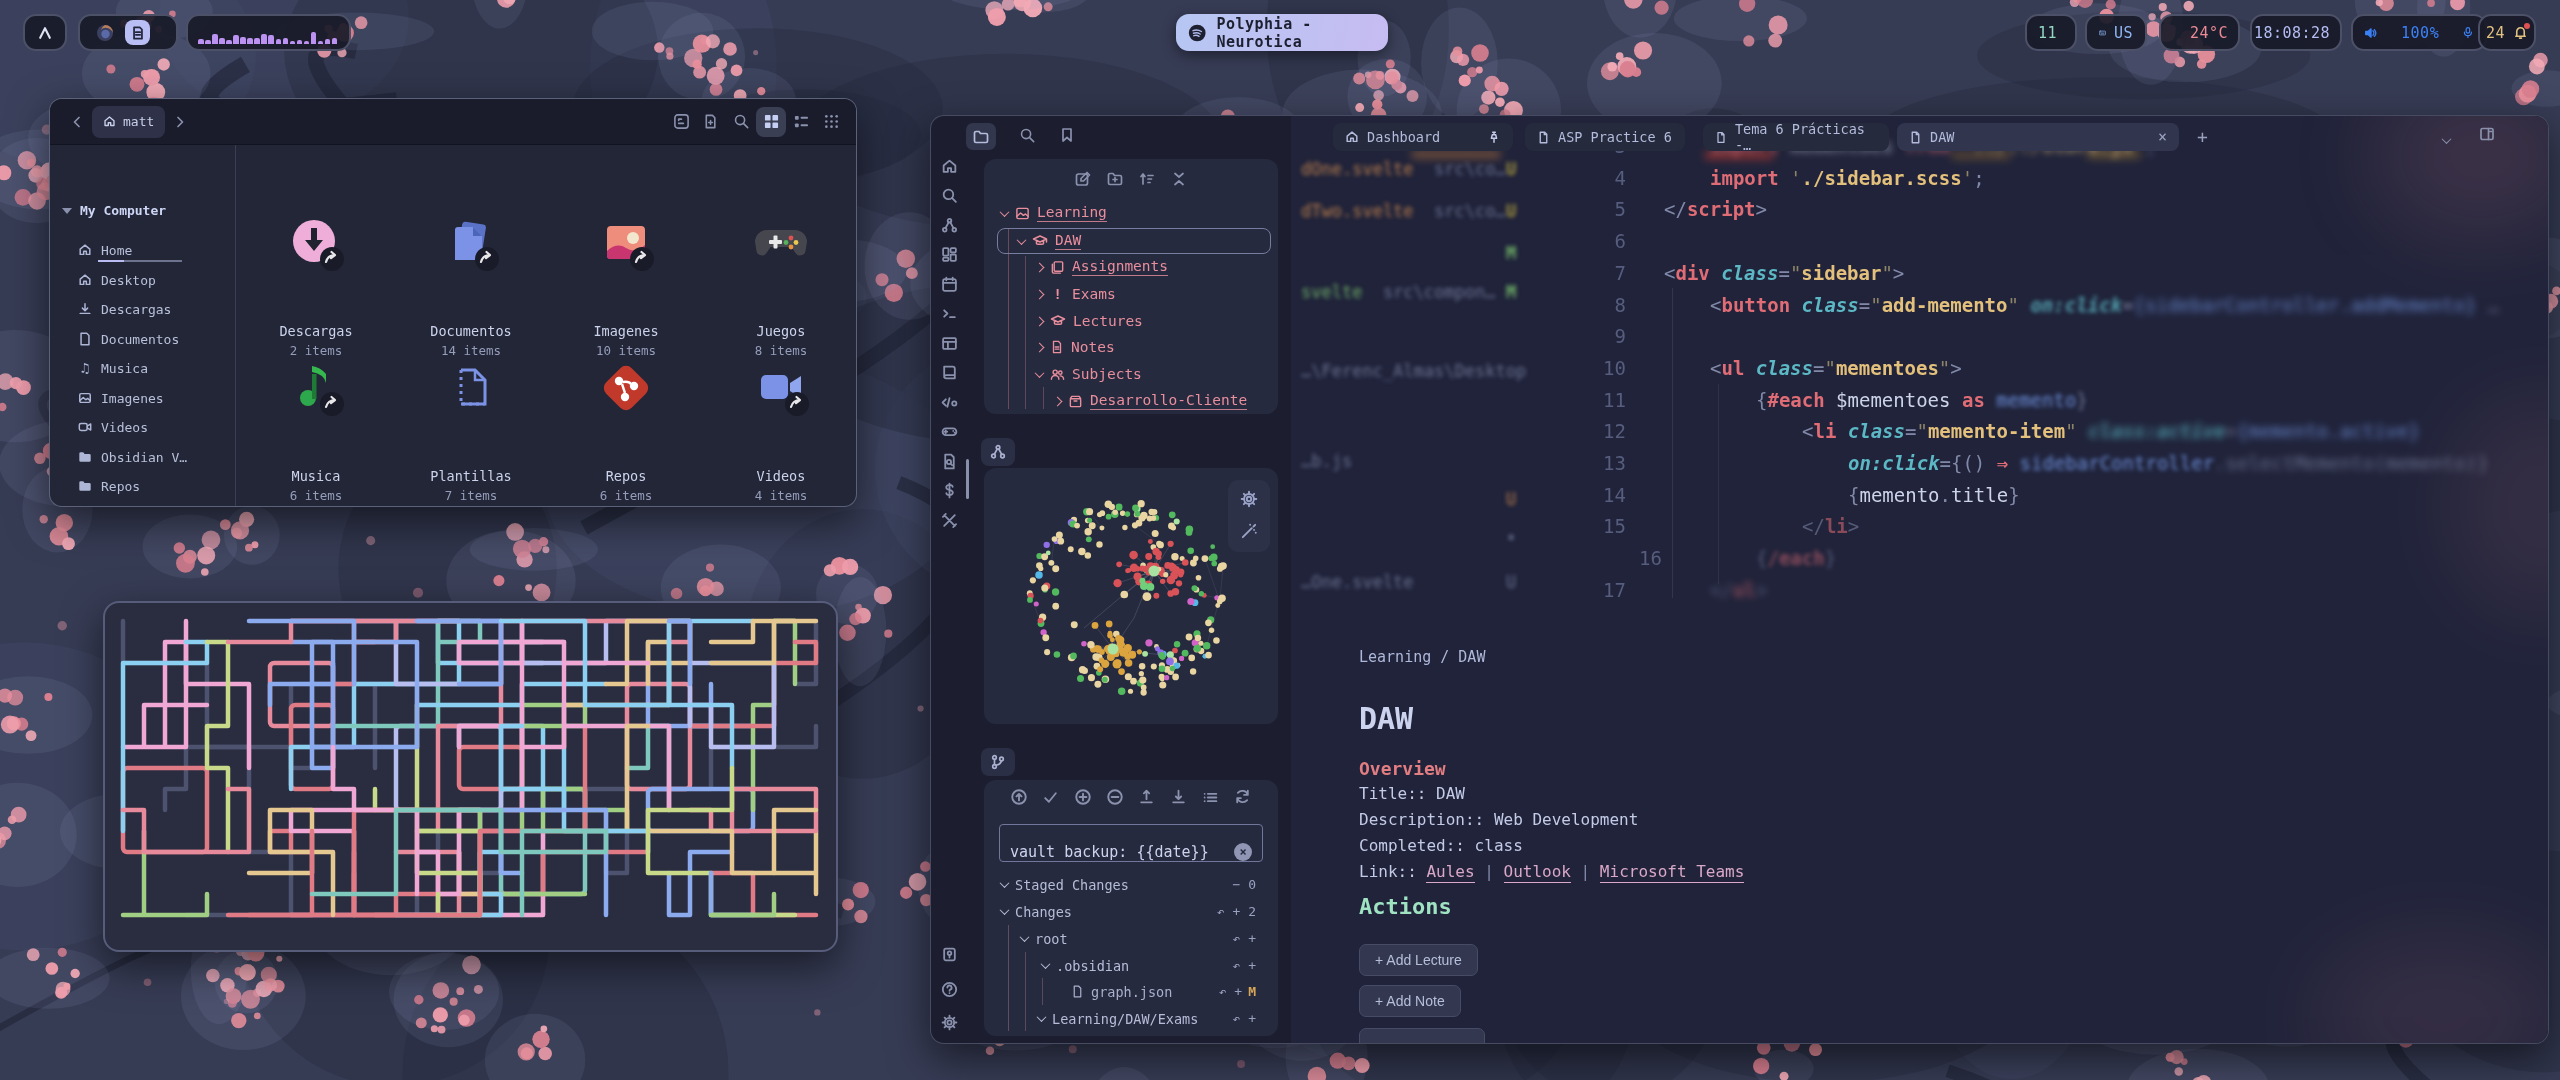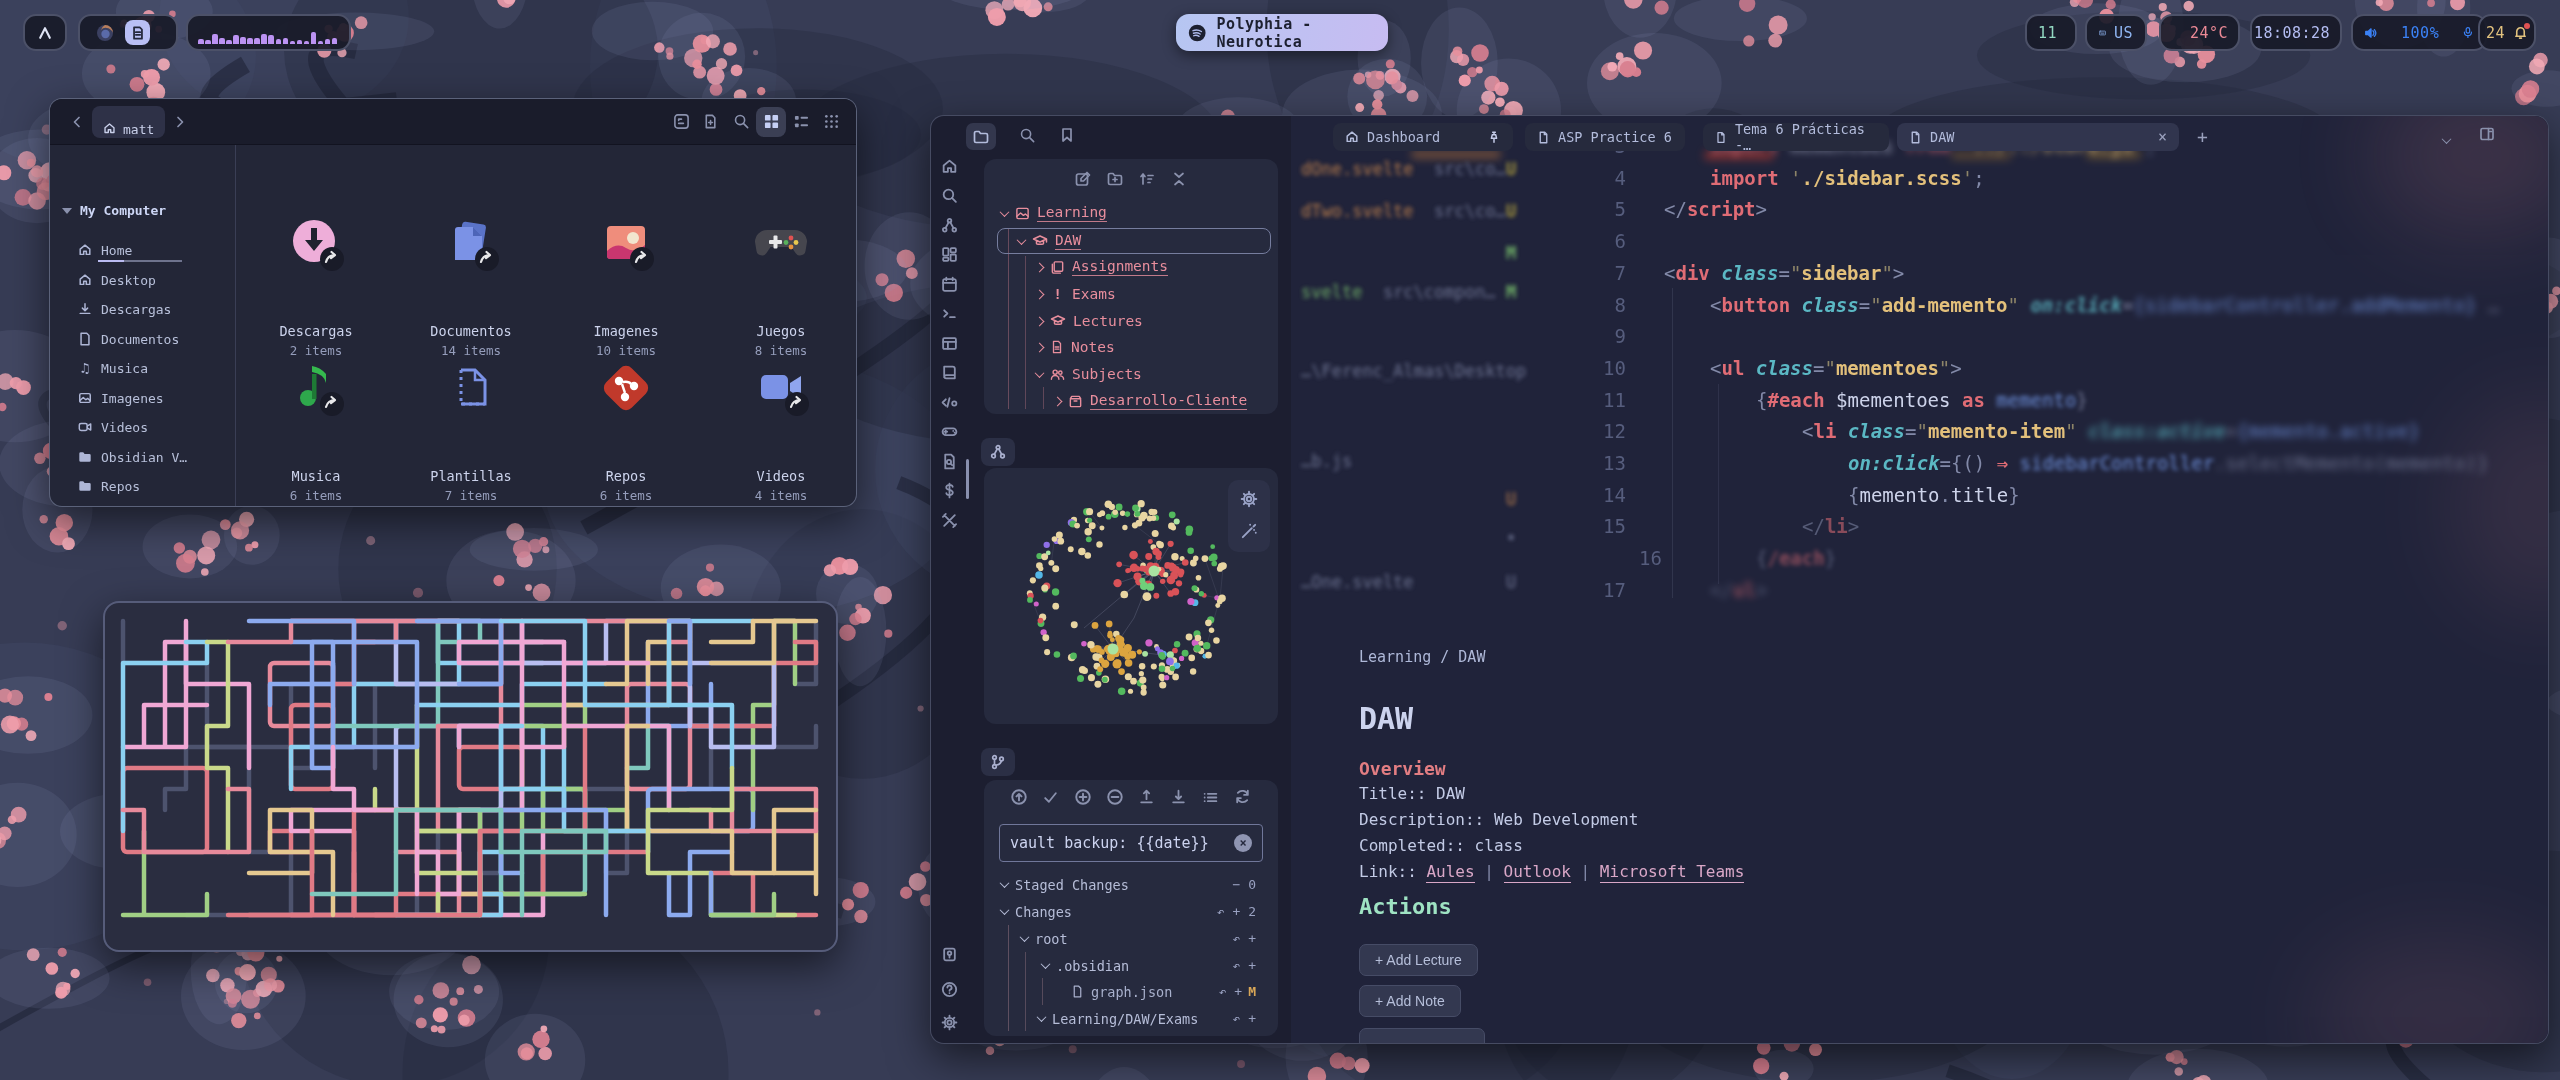--- a/index.html
+++ b/index.html
@@ -12,21 +12,21 @@
 .pill{position:absolute;top:14px;height:37px;background:rgba(24,26,40,.92);border:2px solid #4c5168;border-radius:13px;display:flex;align-items:center;gap:9px;padding:0 12px;font-size:15px}
 .pill .val{letter-spacing:.5px}
 .music-pill{background:linear-gradient(100deg,#b6c6f2,#c7bcf2);border:none;color:#1d2030;font-weight:bold;gap:10px;box-shadow:0 4px 14px rgba(0,0,0,.45)}
 .vbar{background:#bb92f2;width:6px;border-radius:2px 2px 0 0;align-self:flex-end;margin-bottom:5px}
 .wsbox{width:25px;height:25px;border-radius:8px;display:flex;align-items:center;justify-content:center}
 .wsbox.active{background:#b9bff5;color:#23263a}
 
 .win{position:absolute;border-radius:13px;box-shadow:0 14px 40px rgba(0,0,0,.55)}
 .fm{left:49px;top:98px;width:808px;height:409px;background:#232637;border:1px solid rgba(170,180,215,.42);overflow:hidden}
 .fm-head{position:absolute;left:0;top:0;right:0;height:46px;background:#1a1c2b;border-bottom:1px solid #121320;display:flex;align-items:center;color:#8a91ad}
-.chip{height:27px;background:#2e3147;border-radius:8px;display:flex;gap:7px;padding:16px 11px;color:#c9d0ea;font-size:13px}
+.chip{height:27px;background:#2e3147;border-radius:8px;display:flex;align-items:center;gap:7px;padding:16px 11px;color:#c9d0ea;font-size:13px}
 .fm-side{position:absolute;left:0;top:46px;bottom:0;width:185px;color:#b8c0da;font-size:13px}
 .fm-item{position:absolute;left:0;display:flex;align-items:center;gap:9px;height:26px;padding-left:28px;width:100%}
 .fm-grid-name{position:absolute;text-align:center;width:150px;color:#ccd3ec;font-size:13.5px}
 .fm-grid-count{position:absolute;text-align:center;width:150px;color:#959dbb;font-size:12.5px}
 .fm-tool{display:flex;align-items:center;justify-content:center;width:30px;height:30px;color:#8a91ad}
 .fm-tool.active{background:#3b3f54;border-radius:8px;color:#c6d0f5}
 
 .art{left:103px;top:601px;width:735px;height:351px;background:#2a2d40;border:2px solid #565c7a;border-radius:16px;overflow:hidden}
 
 .obs{left:930px;top:115px;width:1619px;height:929px;background:#1c1e30;border:1px solid rgba(160,170,205,.32);border-radius:14px;overflow:hidden}
@@ -1920,21 +1920,21 @@
         <svg class="s" width="17" height="17" viewBox="0 0 16 16">
           <path d="M5.5 4.5 H13.5 M5.5 8 H13.5 M5.5 11.5 H13.5 M2.5 4.5 h.01 M2.5 8 h.01 M2.5 11.5 h.01"></path>
         </svg>
       </span>
   <span class="gtool" style="left:303px;top:672px">
         <svg class="s" width="17" height="17" viewBox="0 0 16 16">
           <path d="M13 6.5 A5.5 5.5 0 0 0 3.6 4.6 M13 2.5 V6.5 H9.5 M3 9.5 A5.5 5.5 0 0 0 12.4 11.4 M3 13.5 V9.5 H6.5"></path>
         </svg>
       </span>
 
-  <div class="abs" style="left:68px;top:708px;width:264px;height:38px;border:1px solid #70779a;border-radius:4px;display:flex;align-items:center;padding:0 10px;gap:20px">
+  <div class="abs" style="left:68px;top:708px;width:264px;height:38px;border:1px solid #70779a;border-radius:4px;display:flex;align-items:flex-end;padding:0 10px;gap:20px">
     <input readonly="" style="flex: 1 1 0%; background: transparent; border: none; outline: none; color: rgb(204, 211, 239); font-size: 15px; font-family: inherit;" value="vault backup: {{date}}">
     <span style="width:18px;height:18px;border-radius:50%;background:#8f95b2;color:#262a3e;display:flex;align-items:center;justify-content:center;font-size:12px;font-weight:bold;flex:none">×</span>
   </div>
 
   <div class="guide" style="left:77px;top:809px;height:106px;background:rgba(200,150,160,.35)"></div>
   <div class="guide" style="left:94px;top:836px;height:79px;background:rgba(200,150,160,.3)"></div>
   <div class="guide" style="left:111px;top:862px;height:27px;background:rgba(200,150,160,.3)"></div>
 
   <div class="grow" style="top:755px;padding-left:17px">
         <span class="chev down"></span>

